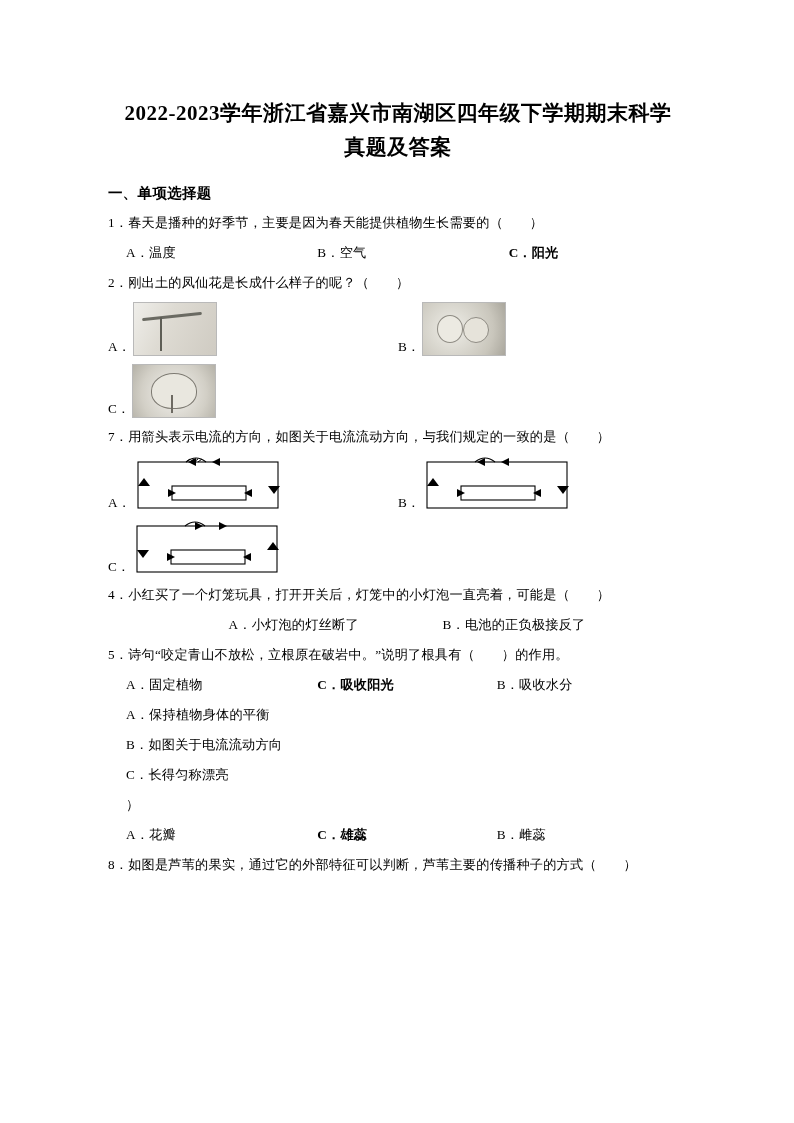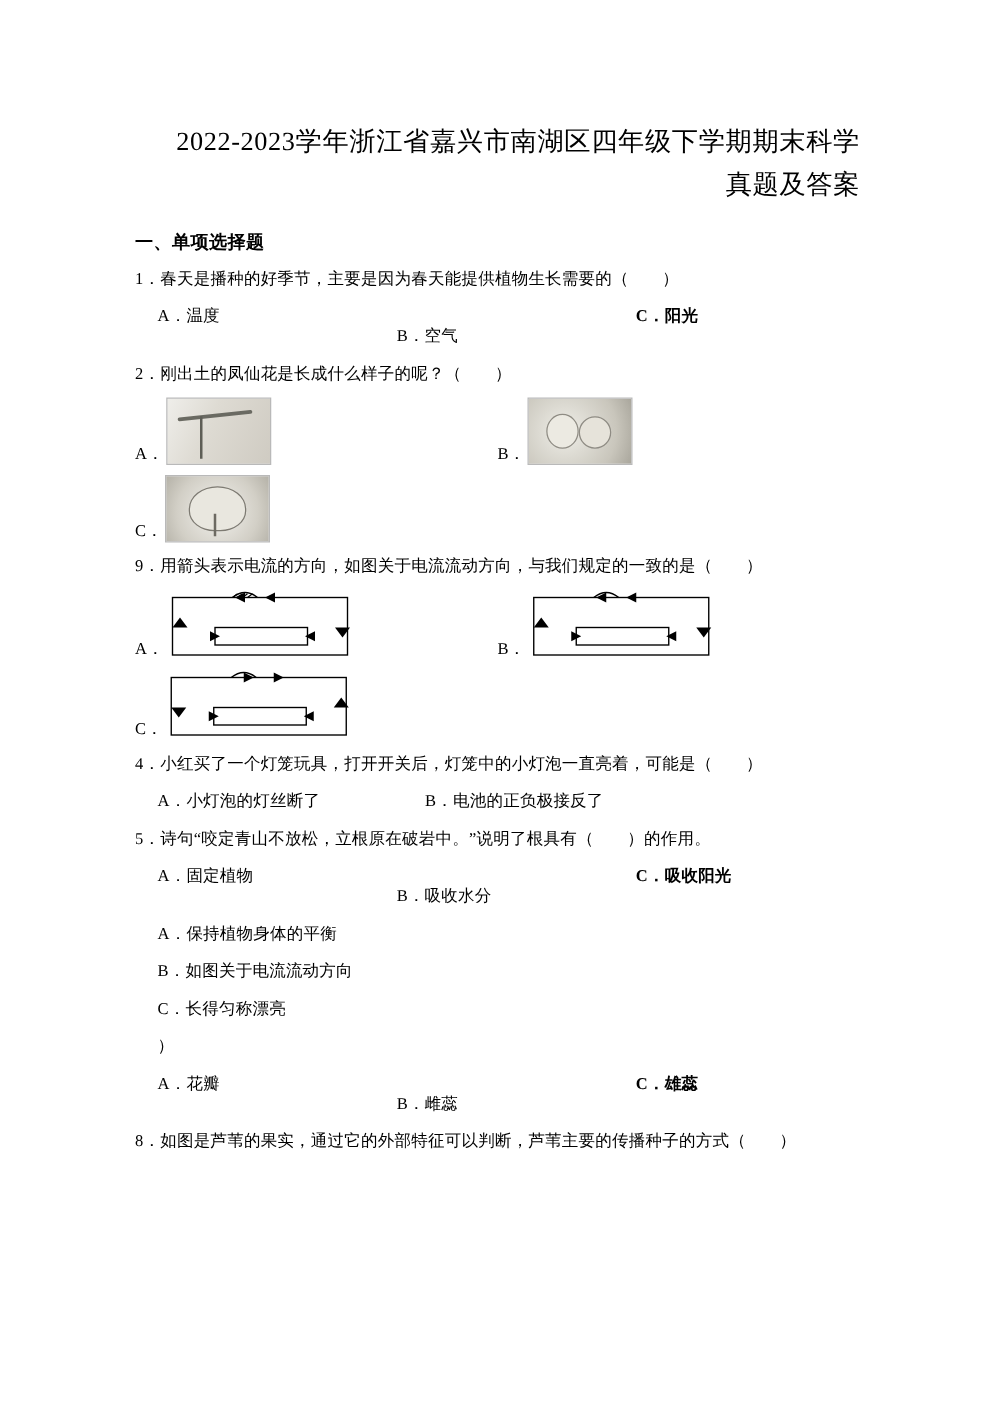--- a/index.html
+++ b/index.html
@@ -24,22 +24,22 @@
     box-sizing: border-box;
   }
   .content {
     position: absolute;
     left: 108px;
     top: 96px;
     width: 580px;
   }
   .doc-title {
     font-size: 21px;
-    font-weight: normal;
-    text-align: right;
+    font-weight: bold;
+    text-align: center;
     line-height: 34px;
     letter-spacing: 0.5px;
     margin: 0 0 10px 0;
     font-family: "Liberation Serif", "DejaVu Serif", serif;
   }
   .section-head {
     font-size: 14.5px;
     font-weight: bold;
     margin: 20px 0 9px 0;
     letter-spacing: 0.3px;
@@ -51,26 +51,27 @@
     margin: 0 0 9px 0;
     letter-spacing: 0.2px;
   }
   .opts-row {
     display: flex;
     font-size: 13.2px;
     line-height: 21px;
     margin: 0 0 9px 0;
     padding-left: 18px;
     letter-spacing: 0.2px;
+    justify-content: center;
   }
   .opts-row .opt {
     white-space: nowrap;
   }
   .opt-a { width: 192px; }
-  .opt-b { width: 192px; margin-top: 16px; }
+  .opt-b { width: 192px; }
   .opt-c { width: 180px; font-weight: bold; }
   .opt-stack {
     padding-left: 18px;
     font-size: 13.2px;
     line-height: 21px;
     letter-spacing: 0.2px;
   }
   .opt-stack div { margin-bottom: 9px; }
   .indent-cont {
     padding-left: 18px;
@@ -227,21 +228,21 @@
         </div>
       </div>
       <div class="img-row">
         <div class="img-cell">
           <span class="img-label">C．</span>
           <span class="photo photo-leaf"></span>
         </div>
       </div>
     </div>
 
-    <div class="q">9．用箭头表示电流的方向，如图关于电流流动方向，与我们规定的一致的是（　　）</div>
+    <div class="q">7．用箭头表示电流的方向，如图关于电流流动方向，与我们规定的一致的是（　　）</div>
     <div>
       <div class="circ-row">
         <div class="circ-cell" style="width:290px">
           <span class="circ-label">A．</span>
           <span class="circuit">
             <svg width="148" height="58" viewBox="0 0 148 58">
               <rect x="4" y="6" width="140" height="46" fill="none" stroke="#000" stroke-width="1.1"></rect>
               <rect x="38" y="30" width="74" height="14" fill="#fff" stroke="#000" stroke-width="1.1"></rect>
               <path d="M58 6 l0 -0 M52 2 h18" fill="none"></path>
               <path d="M52 6 q10 -8 20 0" fill="none" stroke="#000" stroke-width="1.1"></path>
@@ -294,34 +295,34 @@
 
     <div class="q">4．小红买了一个灯笼玩具，打开开关后，灯笼中的小灯泡一直亮着，可能是（　　）</div>
     <div class="opts-row">
       <span class="opt" style="width:214px">A．小灯泡的灯丝断了</span>
       <span class="opt">B．电池的正负极接反了</span>
     </div>
 
     <div class="q">5．诗句“咬定青山不放松，立根原在破岩中。”说明了根具有（　　）的作用。</div>
     <div class="opts-row">
       <span class="opt opt-a">A．固定植物</span>
+      <span class="opt opt-c">C．吸收阳光</span>
       <span class="opt opt-b">B．吸收水分</span>
-      <span class="opt opt-c">C．吸收阳光</span>
     </div>
 
     <div class="opt-stack">
       <div>A．保持植物身体的平衡</div>
       <div>B．如图关于电流流动方向</div>
       <div>C．长得匀称漂亮</div>
     </div>
 
     <div class="indent-cont">）</div>
     <div class="opts-row">
       <span class="opt opt-a">A．花瓣</span>
+      <span class="opt opt-c">C．雄蕊</span>
       <span class="opt opt-b">B．雌蕊</span>
-      <span class="opt opt-c">C．雄蕊</span>
     </div>
 
     <div class="q">8．如图是芦苇的果实，通过它的外部特征可以判断，芦苇主要的传播种子的方式（　　）</div>
 
     <div class="footer-spacer"></div>
   </div>
 </div>
 
 </body></html>

